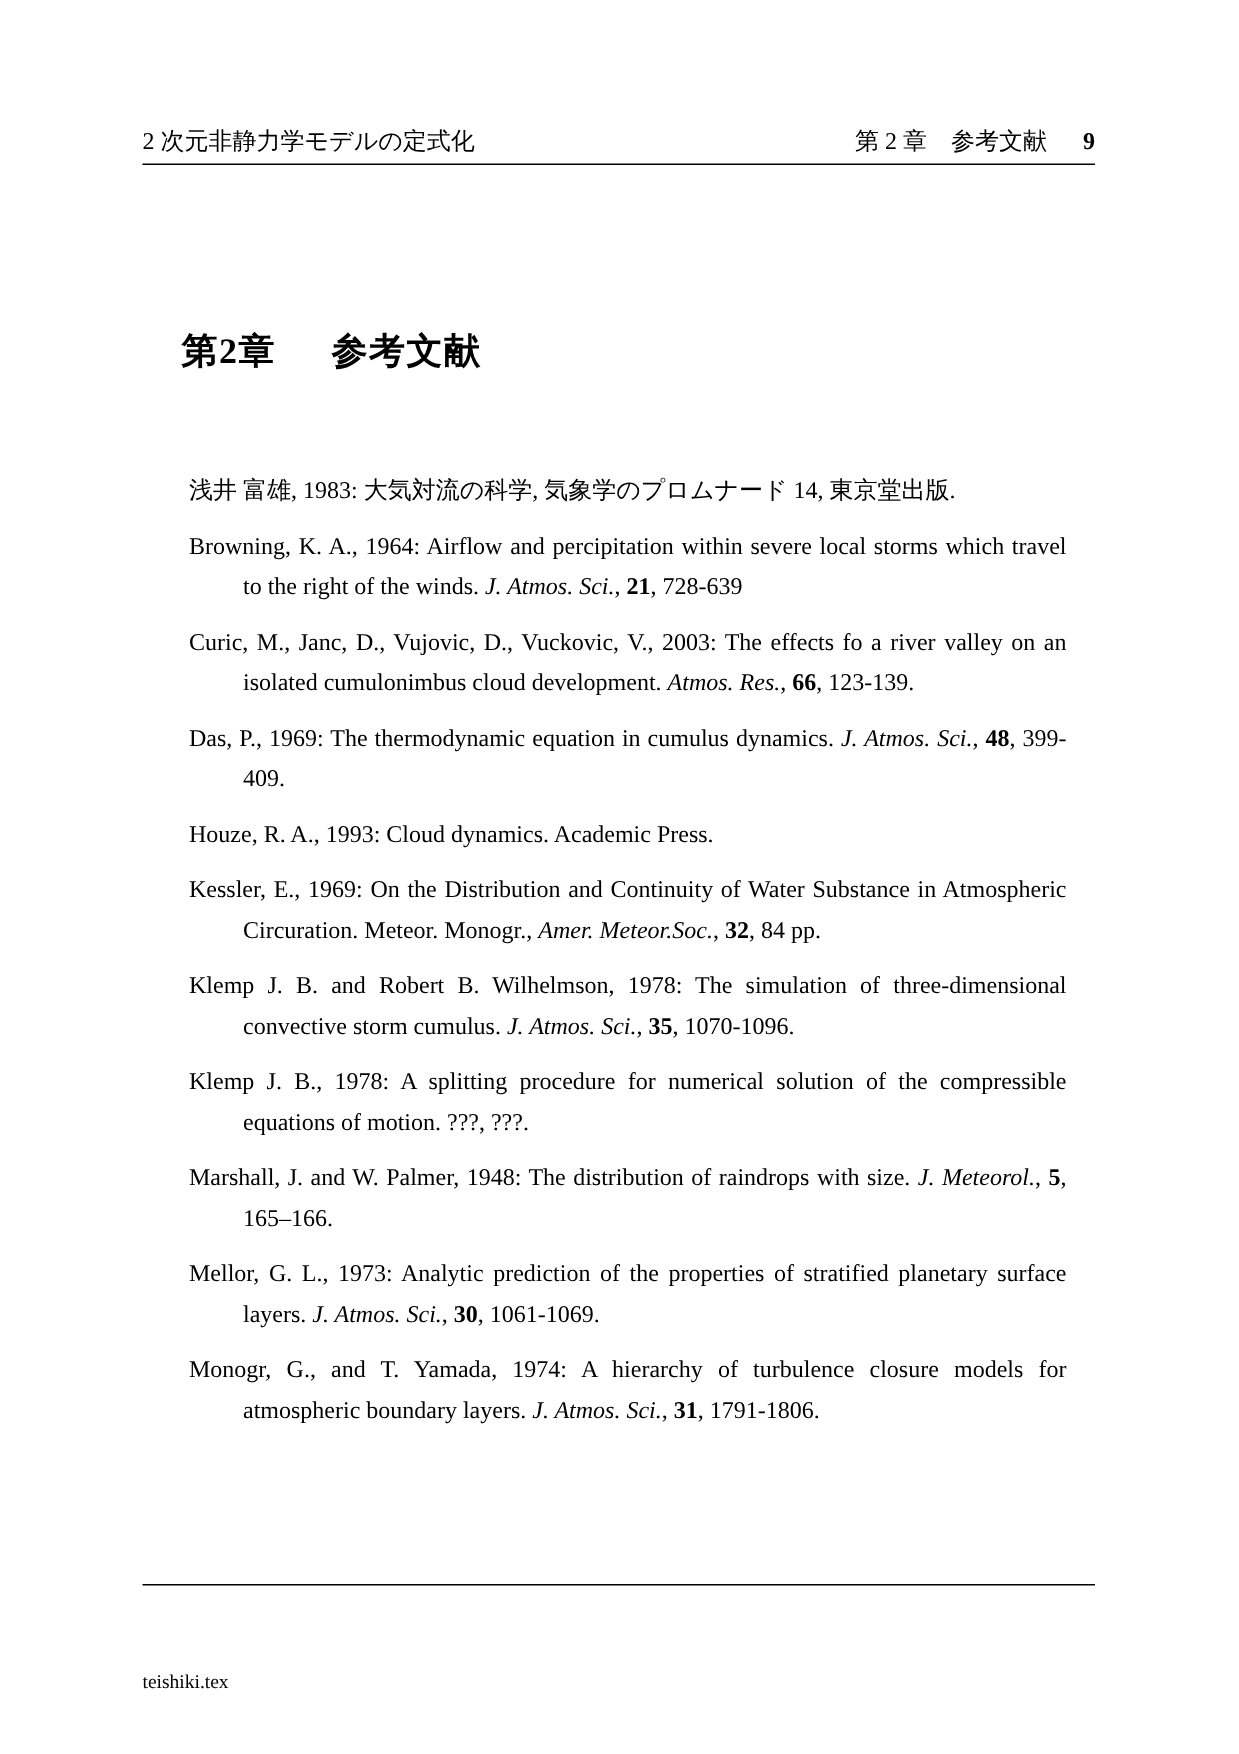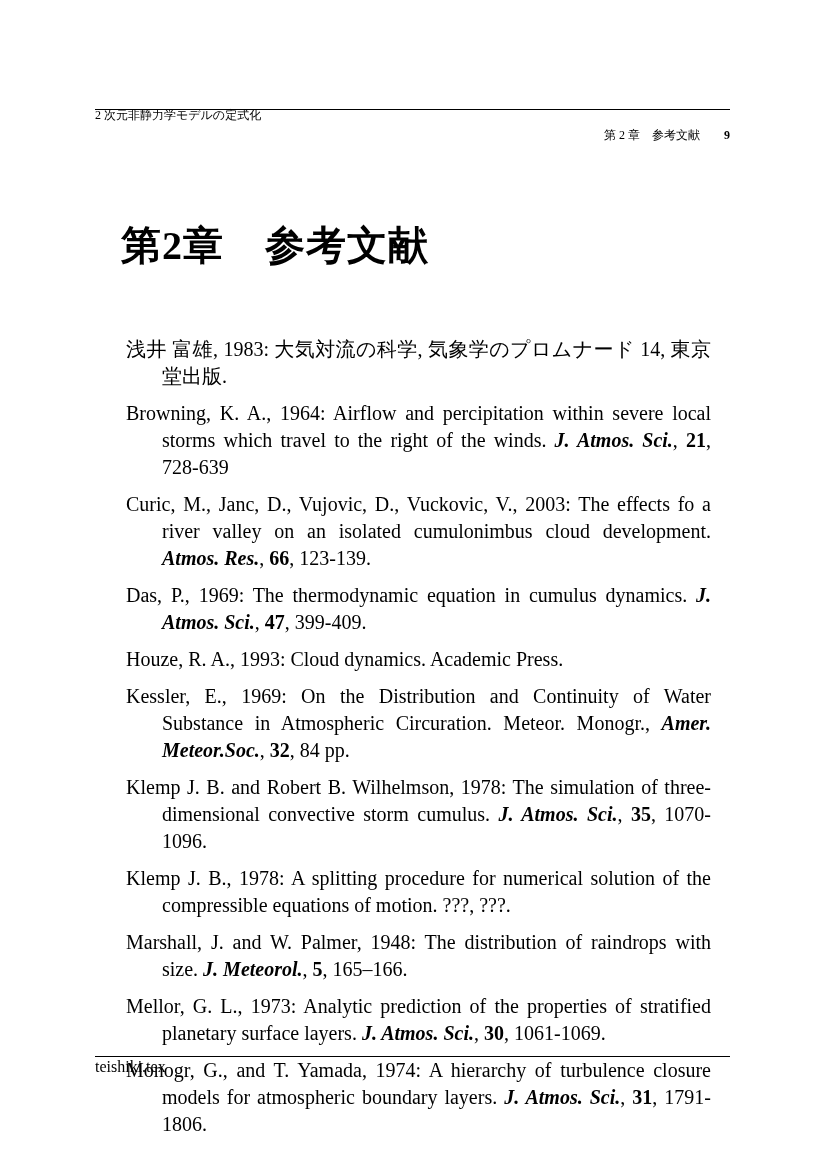--- a/index.html
+++ b/index.html
@@ -17,84 +17,83 @@
     overflow: hidden;
   }
   
   .header {
     position: absolute;
     top: 85px;
     left: 95px;
     width: 635px;
     display: flex;
     justify-content: space-between;
-    align-items: center;
-    font-size: 12px;
+    align-items: flex-end;
+    font-size: 16px;
     line-height: 20px;
     white-space: nowrap;
     gap: 40px;
   }
   .header-right-group {
     display: flex;
     align-items: baseline;
-    margin-top: 40px;
   }
   .header-page-number {
     margin-left: 24px;
     font-weight: bold;
   }
   .rule {
     position: absolute;
     left: 95px;
     width: 635px;
     height: 1px;
     background: #000000;
   }
   .header-rule { top: 109px; }
   .footer-rule { top: 1056px; }
   
   .chapter-title {
     position: absolute;
     top: 218px;
     left: 121px;
-    font-size: 40px;
+    font-size: 24px;
     font-weight: bold;
     letter-spacing: 1px;
     white-space: nowrap;
   }
   .chapter-title .chapter-name {
     margin-left: 30px;
   }
   
   .refs {
     position: absolute;
-    top: 336px;
+    top: 314px;
     left: 126px;
     width: 585px;
-    font-size: 20px;
+    font-size: 16px;
   }
   .ref {
     margin: 0 0 10px 0;
     line-height: 27px;
     text-align: justify;
     padding-left: 36px;
     text-indent: -36px;
   }
-  .it { font-style: italic; font-weight: bold; }
+  .it { font-style: italic; }
   .bf { font-weight: bold; }
   
   .footer {
     position: absolute;
-    top: 1056px;
+    top: 1110px;
     left: 95px;
     width: 635px;
     display: flex;
     justify-content: space-between;
     align-items: flex-start;
-    font-size: 16px;
+    font-size: 13px;
     line-height: 22px;
     white-space: nowrap;
   }
 </style>
 </head>
 <body>
 
 <div class="page">
 
   <div class="header">
@@ -108,21 +107,21 @@
 
   <div class="chapter-title">
     <span class="chapter-label">第2章</span>
     <span class="chapter-name">参考文献</span>
   </div>
 
   <div class="refs">
       <p class="ref"><span>浅井 富雄, 1983: 大気対流の科学, 気象学のプロムナード 14, 東京堂出版.</span></p>
       <p class="ref"><span>Browning, K. A., 1964: Airflow and percipitation within severe local storms which travel to the right of the winds. </span><span class="it">J. Atmos. Sci.</span><span>, </span><span class="bf">21</span><span>, 728-639</span></p>
       <p class="ref"><span>Curic, M., Janc, D., Vujovic, D., Vuckovic, V., 2003: The effects fo a river valley on an isolated cumulonimbus cloud development. </span><span class="it">Atmos. Res.</span><span>, </span><span class="bf">66</span><span>, 123-139.</span></p>
-      <p class="ref"><span>Das, P., 1969: The thermodynamic equation in cumulus dynamics. </span><span class="it">J. Atmos. Sci.</span><span>, </span><span class="bf">47</span><span>, 399-409.</span></p>
+      <p class="ref"><span>Das, P., 1969: The thermodynamic equation in cumulus dynamics. </span><span class="it">J. Atmos. Sci.</span><span>, </span><span class="bf">48</span><span>, 399-409.</span></p>
       <p class="ref"><span>Houze, R. A., 1993: Cloud dynamics. Academic Press.</span></p>
       <p class="ref"><span>Kessler, E., 1969: On the Distribution and Continuity of Water Substance in Atmospheric Circuration. Meteor. Monogr., </span><span class="it">Amer. Meteor.Soc.</span><span>, </span><span class="bf">32</span><span>, 84 pp.</span></p>
       <p class="ref"><span>Klemp J. B. and Robert B. Wilhelmson, 1978: The simulation of three-dimensional convective storm cumulus. </span><span class="it">J. Atmos. Sci.</span><span>, </span><span class="bf">35</span><span>, 1070-1096.</span></p>
       <p class="ref"><span>Klemp J. B., 1978: A splitting procedure for numerical solution of the compressible equations of motion. ???, ???.</span></p>
       <p class="ref"><span>Marshall, J. and W. Palmer, 1948: The distribution of raindrops with size. </span><span class="it">J. Meteorol.</span><span>, </span><span class="bf">5</span><span>, 165–166.</span></p>
       <p class="ref"><span>Mellor, G. L., 1973: Analytic prediction of the properties of stratified planetary surface layers. </span><span class="it">J. Atmos. Sci.</span><span>, </span><span class="bf">30</span><span>, 1061-1069.</span></p>
       <p class="ref"><span>Monogr, G., and T. Yamada, 1974: A hierarchy of turbulence closure models for atmospheric boundary layers. </span><span class="it">J. Atmos. Sci.</span><span>, </span><span class="bf">31</span><span>, 1791-1806.</span></p>
     </div>
 
   <div class="rule footer-rule"></div>

